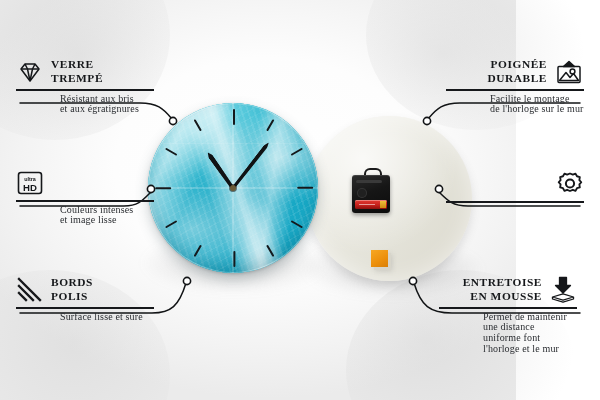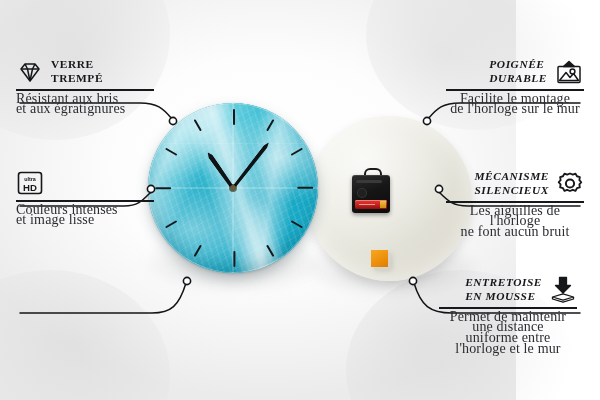--- a/index.html
+++ b/index.html
@@ -110,27 +110,27 @@
   #lines{position:absolute;left:0;top:0;width:600px;height:400px;pointer-events:none;}
   .callout{position:absolute;}
   .callout .head{display:flex;align-items:center;gap:7px;}
   .callout.left .head{justify-content:flex-start;}
   .callout.right .head{justify-content:flex-end;}
   .title{
     font-family:"Liberation Serif",serif;font-weight:bold;
     font-size:11.4px;line-height:13.6px;color:#15171a;letter-spacing:.55px;
     text-transform:uppercase;white-space:pre-line;
   }
-  .callout.right .title{font-style:italic;}
+  .callout.right .title{text-align:right;}
   .rule{height:1.6px;background:#16181b;margin:4px 0 3px;}
   .sub{
-    font-family:"Liberation Serif",serif;font-size:14px;line-height:10.6px;
-    color:#2a2d31;white-space:pre-line;letter-spacing:.15px;
-  }
-  .callout.right .sub{text-align:center;}
+    font-family:"Liberation Serif",serif;font-size:10px;line-height:10.6px;
+    color:#2a2d31;white-space:pre-line;letter-spacing:.15px;margin-left:44px;
+  }
+  .callout.right .sub{text-align:left;}
   .icon{flex:0 0 auto;display:block;}
 
   
   #c-verre{left:16px;top:58px;width:138px;}
   #c-hd{left:16px;top:170px;width:138px;}
   #c-bords{left:16px;top:276px;width:138px;}
   
   #c-poignee{left:446px;top:58px;width:138px;}
   #c-meca{left:446px;top:170px;width:138px;}
   #c-entretoise{left:439px;top:276px;width:138px;}
@@ -240,20 +240,35 @@
         <rect x="2.5" y="2.5" width="23" height="21" rx="2.5" fill="none" stroke="#15171a" stroke-width="1.6"></rect>
         <text x="14" y="11" text-anchor="middle" font-family="Liberation Sans, sans-serif" font-size="5.4" font-weight="bold" fill="#15171a">ultra</text>
         <text x="14" y="20.5" text-anchor="middle" font-family="Liberation Sans, sans-serif" font-size="9.6" font-weight="bold" fill="#15171a">HD</text>
       </svg>
     </div>
     <div class="rule"></div>
     <div class="sub">Couleurs intenses
 et image lisse</div>
   </div>
 
+  <div class="callout left" id="c-bords">
+    <div class="head">
+      <svg class="icon" width="28" height="26" viewBox="0 0 28 26">
+        <g stroke="#15171a" stroke-width="2.3" stroke-linecap="square">
+          <path d="M3,2 L24,23"></path>
+            <path d="M3,9 L17,23"></path>
+            <path d="M3,16 L10,23"></path>
+        </g>
+      </svg>
+      <div class="title">BORDS
+POLIS</div>
+    </div>
+    <div class="rule"></div>
+    <div class="sub">Surface lisse et sûre</div>
+  </div>
 
   <div class="callout right" id="c-poignee">
     <div class="head">
       <div class="title">POIGNÉE
 DURABLE</div>
       <svg class="icon" width="30" height="26" viewBox="0 0 30 26">
         <g fill="none" stroke="#15171a" stroke-width="1.5" stroke-linejoin="round">
           <path d="M15,2.5 L9.5,7.5 H20.5 Z" fill="#15171a"></path>
           <rect x="4" y="7.5" width="22" height="16" rx="1"></rect>
           <path d="M5.5,21.5 L12,13.5 L16,18.5 L19.5,14.5 L24.5,21.5 Z" fill="none"></path>
@@ -261,44 +276,40 @@
         </g>
       </svg>
     </div>
     <div class="rule"></div>
     <div class="sub">Facilite le montage
 de l'horloge sur le mur</div>
   </div>
 
   <div class="callout right" id="c-meca">
     <div class="head">
-      <div class="title">MÉCANISME
-SILENCIEUX</div>
       <svg class="icon" width="28" height="27" viewBox="0 0 28 27">
         <g fill="none" stroke="#15171a" stroke-width="2" stroke-linejoin="round">
           <path d="M14,2.8 l3.1,1.3 2.9,-1.2 1.6,2.9 3.1,.9 -.5,3.2 2.1,2.4 -2.1,2.4 .5,3.2 -3.1,.9 -1.6,2.9 -2.9,-1.2 -3.1,1.3 -3.1,-1.3 -2.9,1.2 -1.6,-2.9 -3.1,-.9 .5,-3.2 -2.1,-2.4 2.1,-2.4 -.5,-3.2 3.1,-.9 1.6,-2.9 2.9,1.2 Z" transform="scale(.92) translate(1.2,1.0)"></path>
           <circle cx="14" cy="13.5" r="4.1"></circle>
         </g>
       </svg>
     </div>
     <div class="rule"></div>
-    <div class="sub">Les aiguilles de l'horloge
-ne font aucun bruit</div>
   </div>
 
   <div class="callout right" id="c-entretoise">
     <div class="head">
       <div class="title">ENTRETOISE
 EN MOUSSE</div>
       <svg class="icon" width="28" height="27" viewBox="0 0 28 27">
         <g fill="#15171a" stroke="#15171a" stroke-width="1.3" stroke-linejoin="round">
           <path d="M10.5,1.5 h7 v8 h4 L14,17 L6.5,9.5 h4 Z"></path>
           <path d="M14,17.8 L24.5,21 L14,24.2 L3.5,21 Z" fill="none"></path>
           <path d="M3.5,21 v2 L14,26.2 L24.5,23 v-2" fill="none"></path>
         </g>
       </svg>
     </div>
     <div class="rule"></div>
     <div class="sub">Permet de maintenir une distance
-uniforme entre l'horloge et le mur</div>
+uniforme font l'horloge et le mur</div>
   </div>
 
 </div>
 
 </body></html>

